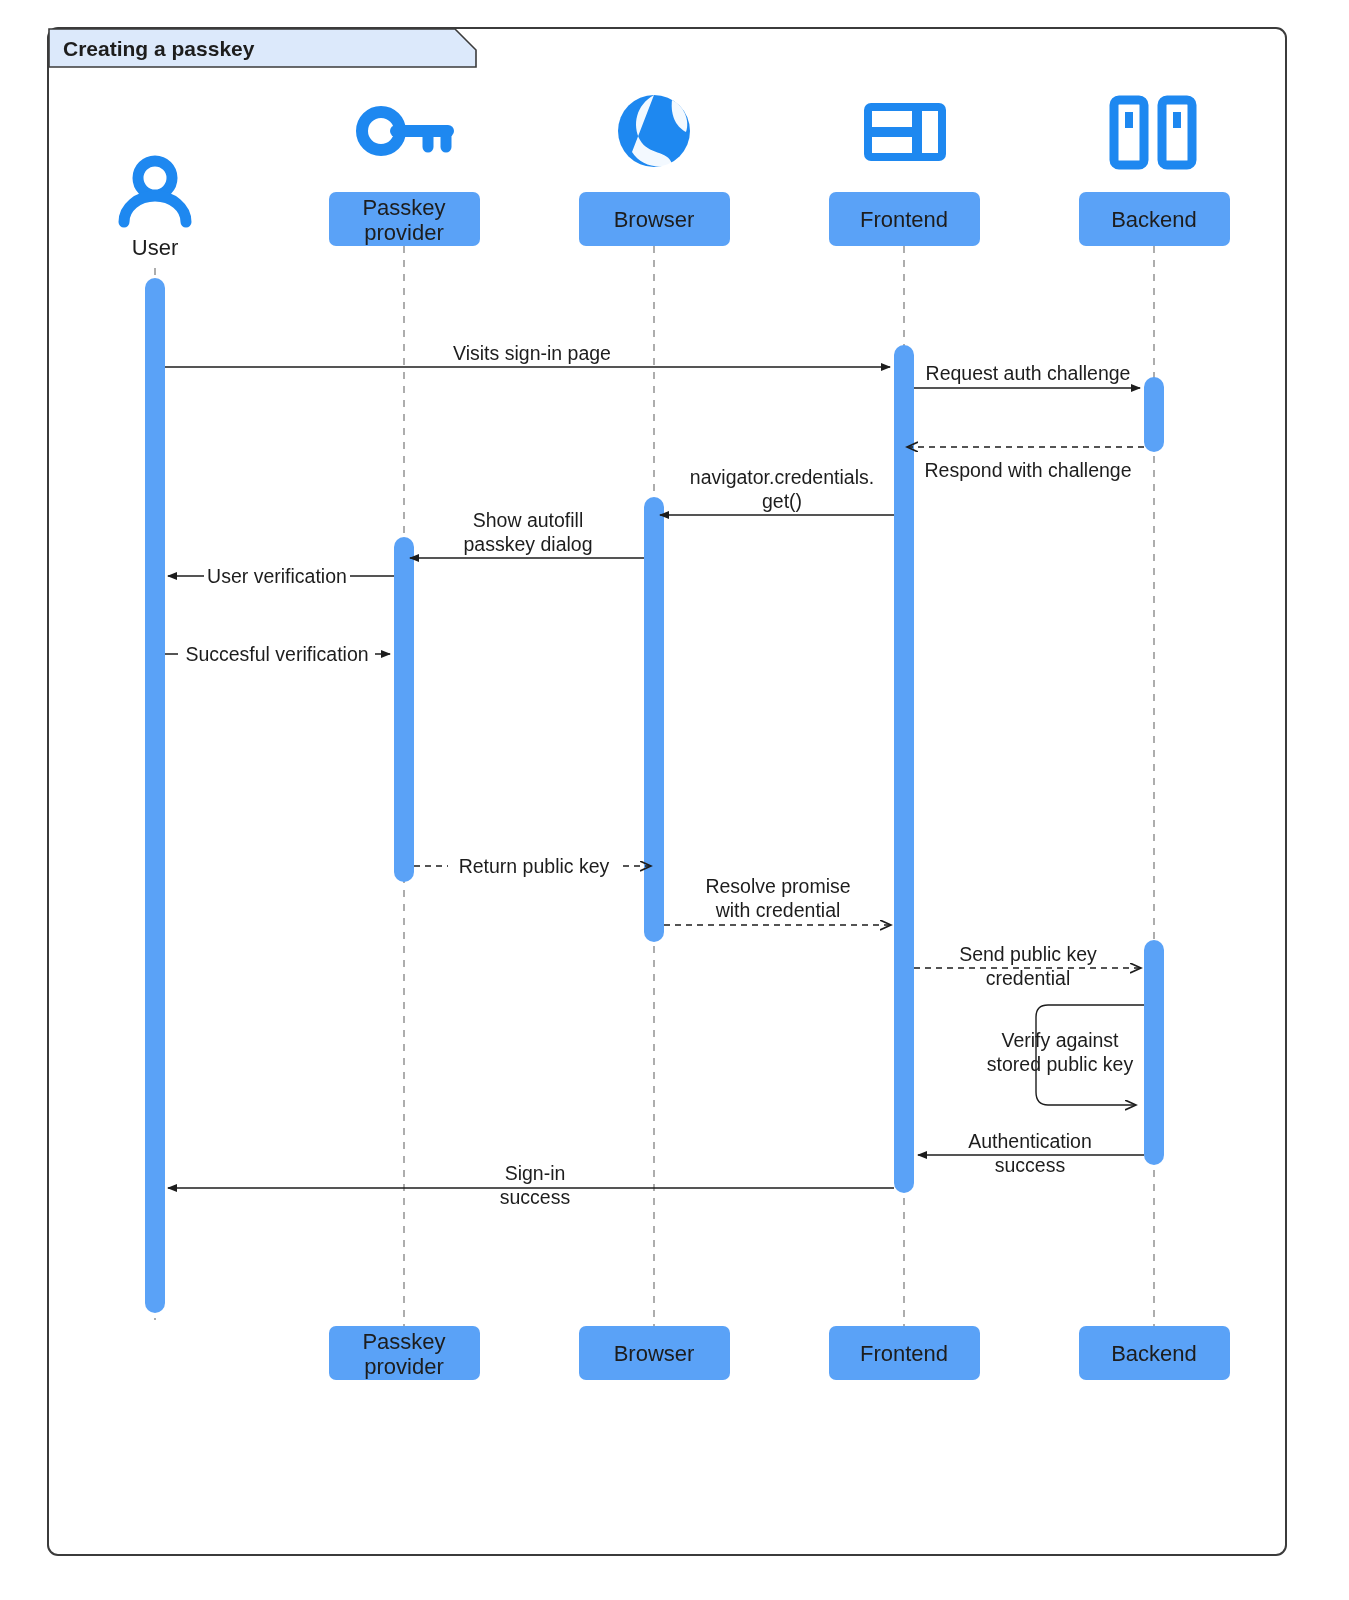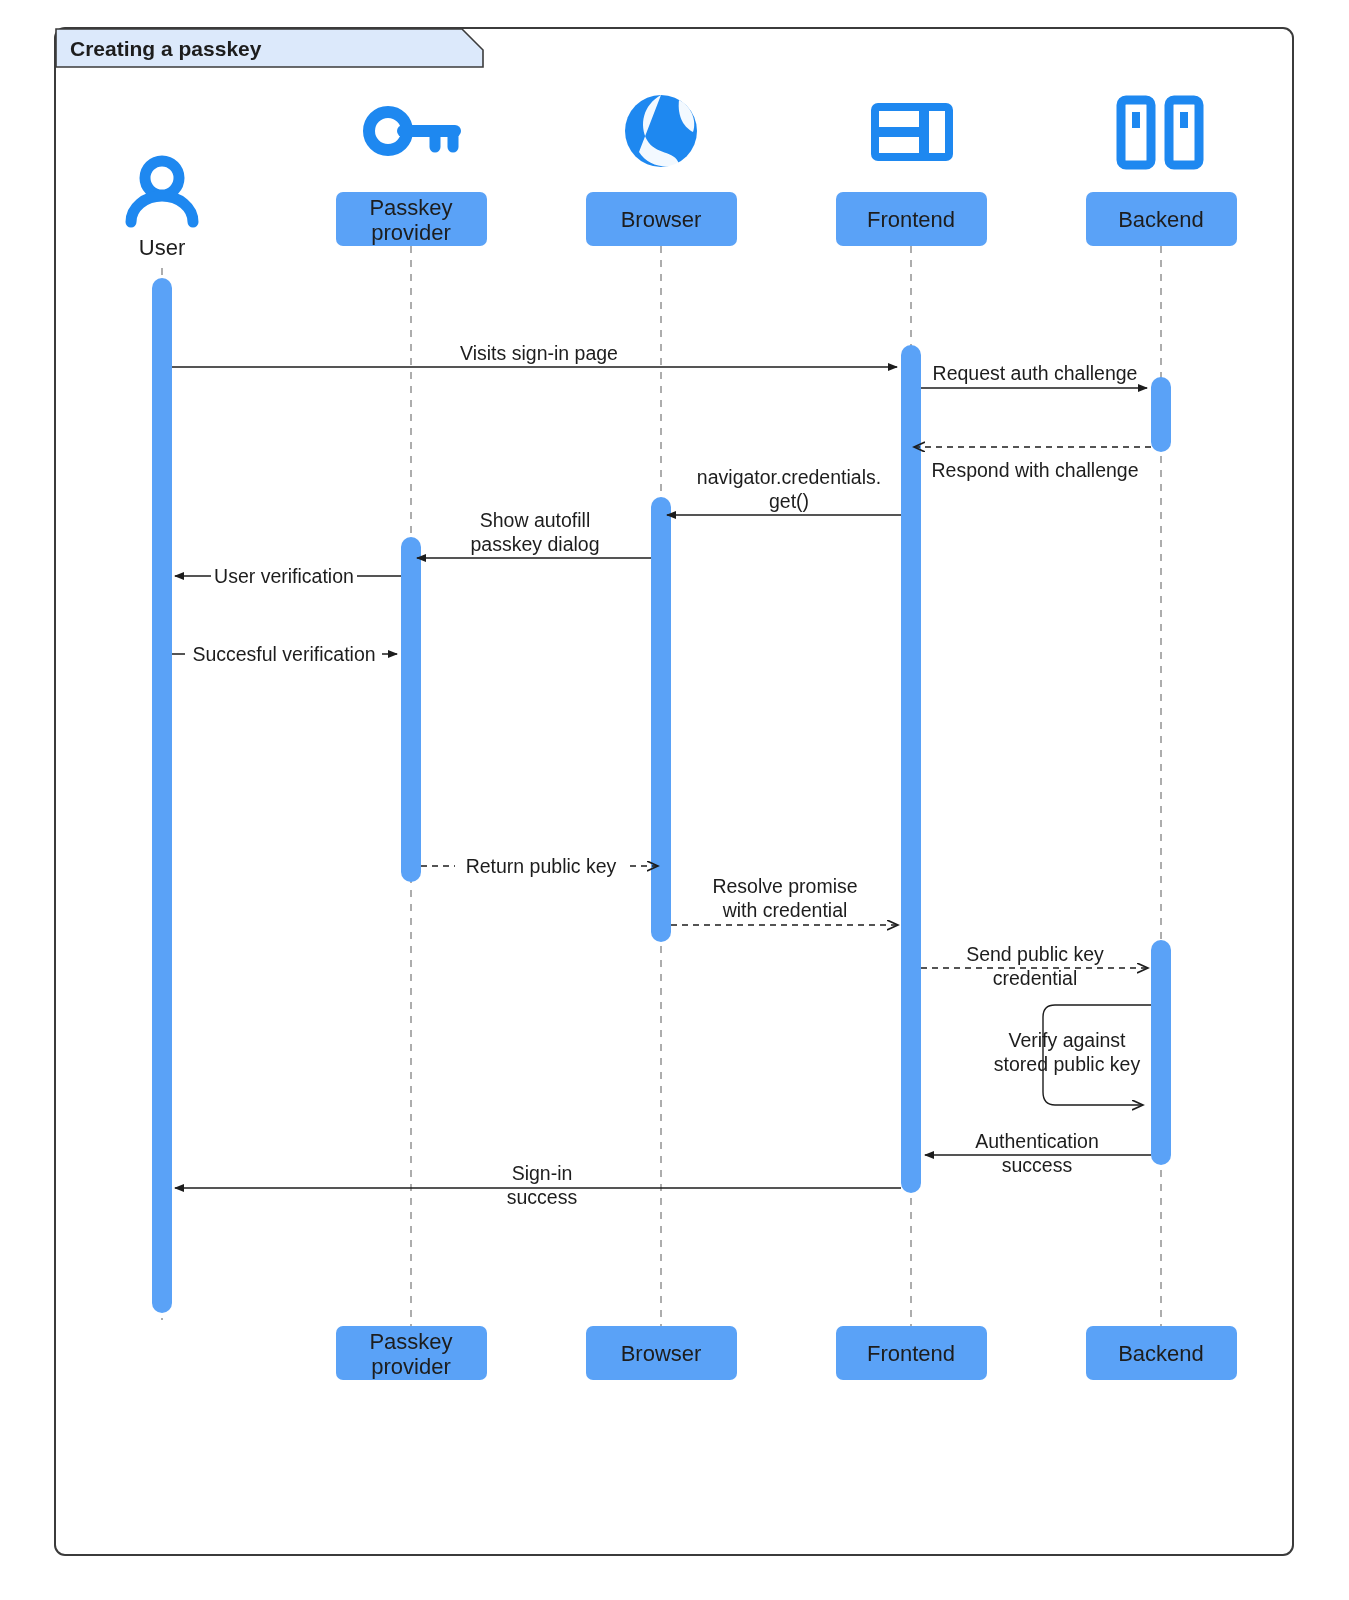--- a/index.html
+++ b/index.html
@@ -9,21 +9,21 @@
   }
   body {
     font-family: "Liberation Sans", sans-serif;
     width: 1349px;
     height: 1600px;
     position: relative;
     overflow: hidden;
   }
   #diagram-root {
     position: absolute;
-    left: 7px; top: 0;
+    left: 0; top: 0;
     width: 1230px;
     height: 1600px;
   }
   svg.sequence {
     position: absolute;
     left: 0; top: 0;
     width: 1349px;
     height: 1600px;
   }
   .lifeline-label {

